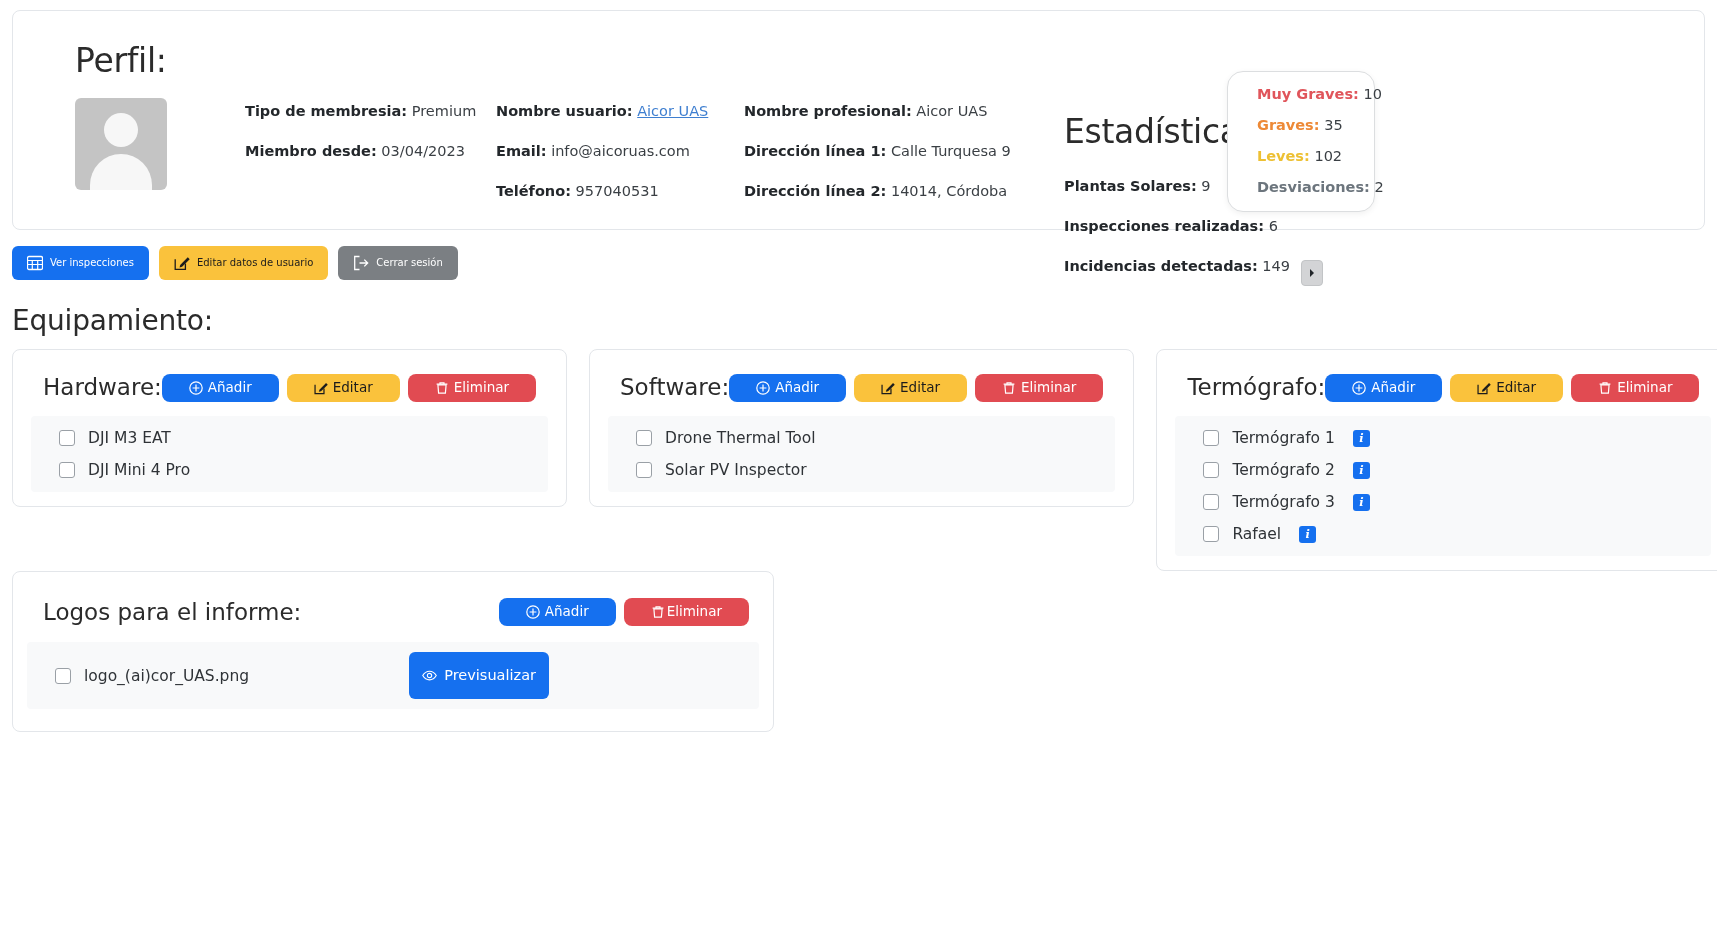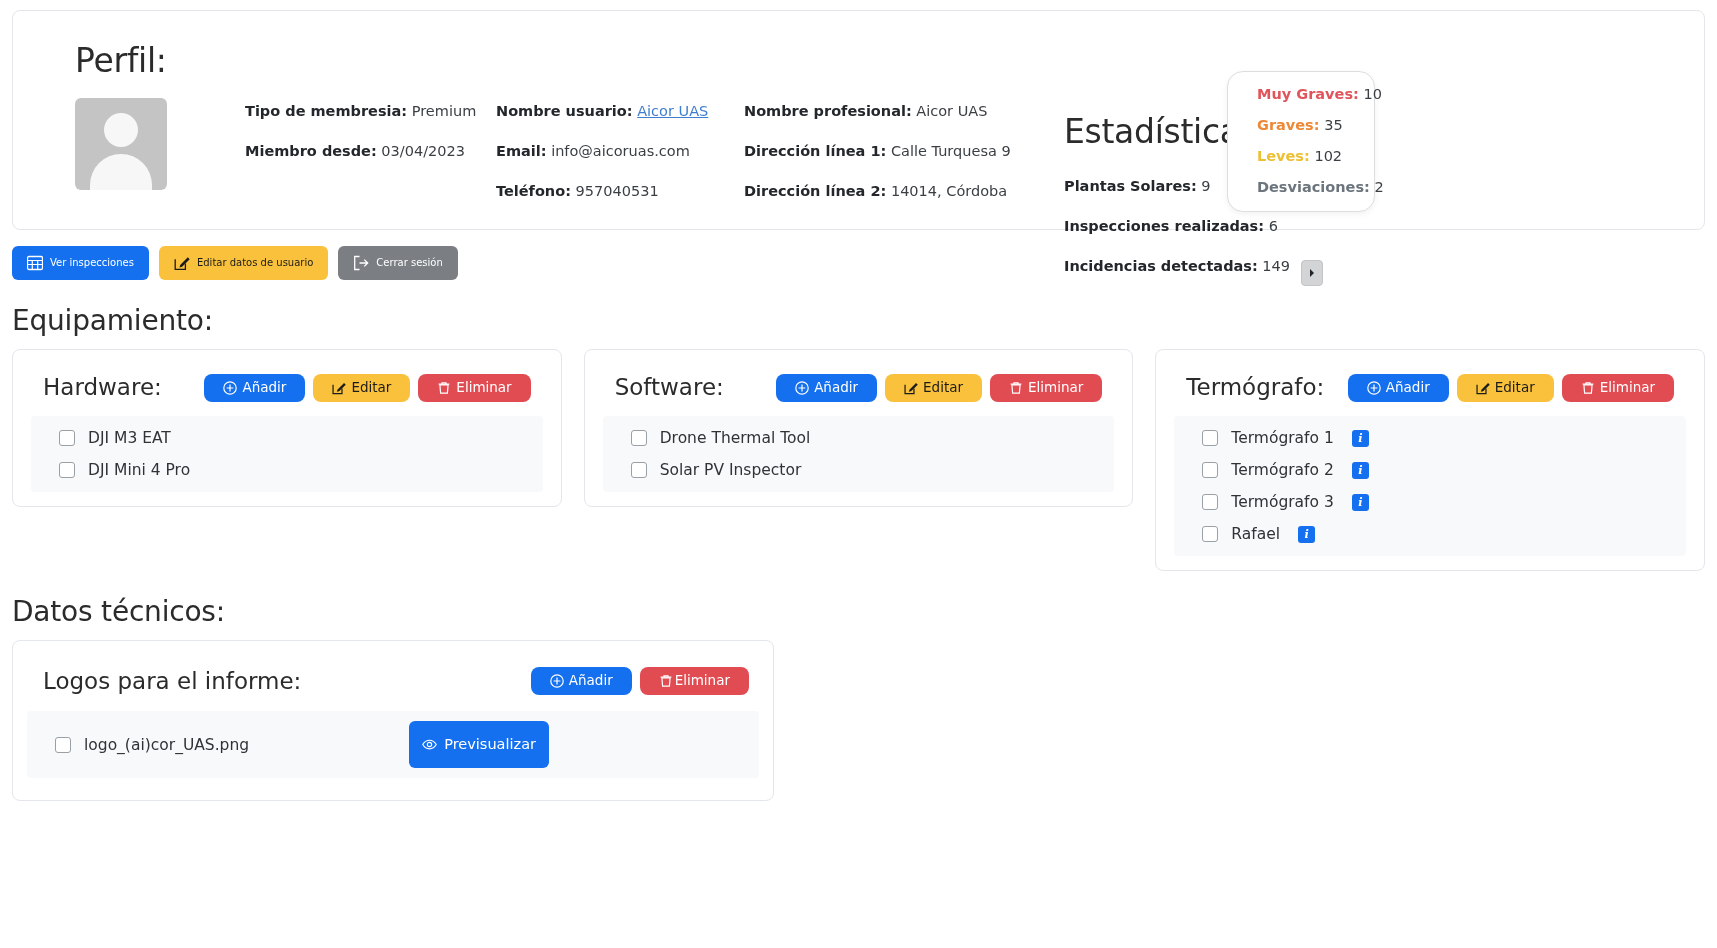--- a/index.html
+++ b/index.html
@@ -120,21 +120,21 @@
 
   
   .equip-row { display: flex; gap: 22px; align-items: flex-start; }
   .equip-card { flex: 1; padding: 18px 18px 14px 18px; }
   .equip-head {
     display: flex; justify-content: space-between;
     padding: 6px 12px 14px 12px;
   }
   .equip-name { font-size: 23px; font-weight: 400; color: #2b2b2b; }
   .mini-btns { display: flex; gap: 8px; }
-  .btn-sm { font-size: 13.5px; padding: 7px 19px; gap: 5px; border-radius: 8px; }
+  .btn-sm { font-size: 13.5px; padding: 7px 27px; gap: 5px; border-radius: 8px; }
 
   .list { background: #f8f9fa; border-radius: 4px; padding: 6px 0; }
   .list-item {
     display: flex; align-items: center; gap: 13px;
     padding: 7px 0 7px 28px;
     font-size: 15.5px; color: #2f3337;
   }
   .cbx {
     width: 16px; height: 16px; flex: none;
     border: 1px solid #9aa0a6; border-radius: 3px; background: #fff;
@@ -442,21 +442,20 @@
         </div>
         <div class="list-item">
           <span class="cbx"></span>
           <span>Rafael</span>
           <span class="info-badge">i</span>
         </div>
       </div>
     </div>
   </div>
 
-  <div class="section-title">Datos técnicos:</div>
 
   <div class="card tech-card">
     <div class="tech-head">
       <div class="tech-name">Logos para el informe:</div>
       <div class="mini-btns">
         <button class="btn btn-sm btn-primary">
           <span>
               <svg width="14" height="14" viewBox="0 0 14 14">
                 <circle cx="7" cy="7" r="6.2" fill="none" stroke="#fff" stroke-width="1.2"></circle>
                 <path d="M7 3.6v6.8M3.6 7h6.8" stroke="#fff" stroke-width="1.2"></path>

